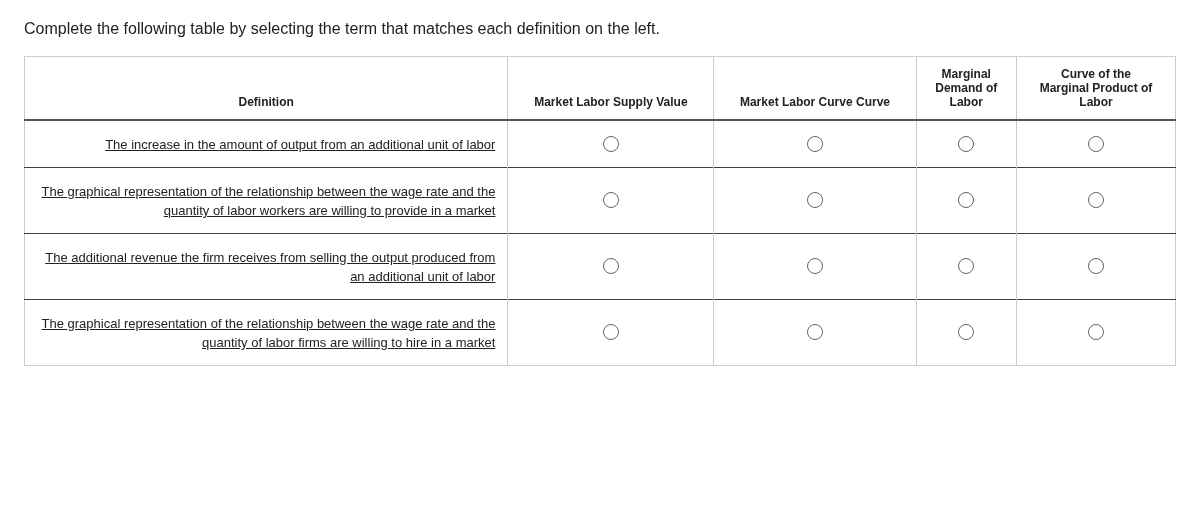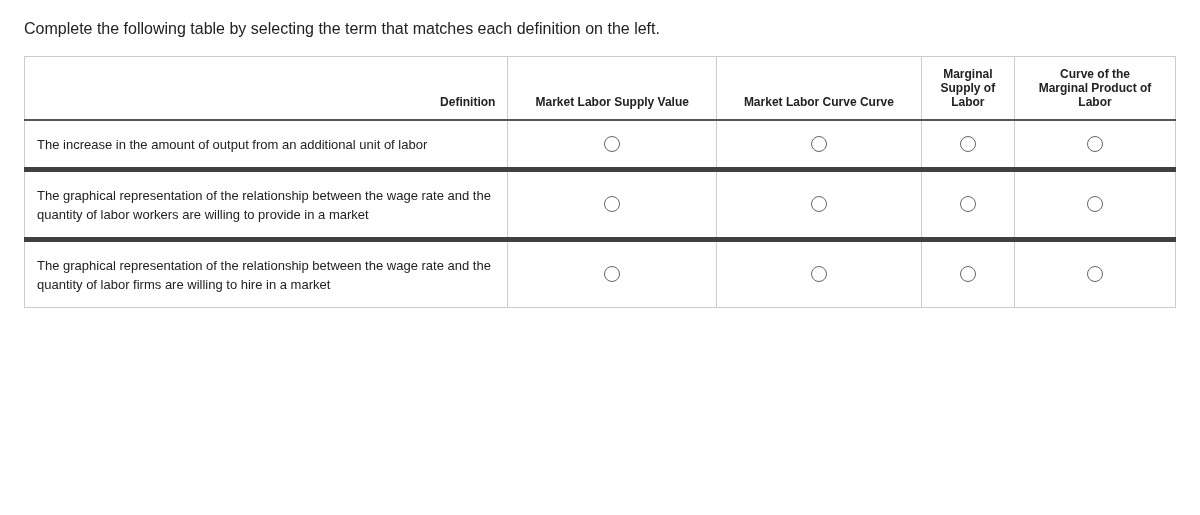--- a/index.html
+++ b/index.html
@@ -30,37 +30,38 @@
     }
     th {
       padding: 10px 12px;
       text-align: center;
       font-weight: bold;
       font-size: 12px;
       vertical-align: bottom;
       border-left: 1px solid #ccc;
     }
     th.definition-header {
-      text-align: right;
+      text-align: center;
       border-left: none;
       width: 42%;
     }
     td {
       padding: 12px 12px;
       vertical-align: middle;
-      border-top: 5px solid #404040;
+      border-top: 1px solid #404040;
       border-left: 1px solid #ccc;
       text-align: center;
     }
     td.definition-cell {
-      text-align: left;
+      text-align: right;
       border-left: none;
       vertical-align: top;
       padding-top: 14px;
       line-height: 1.5;
+      text-decoration: underline;
     }
     tr:first-child td {
       border-top: none;
     }
     .radio-circle {
       display: inline-block;
       width: 16px;
       height: 16px;
       border-radius: 50%;
       border: 1.5px solid #666;
@@ -79,21 +80,21 @@
     <tr>
       <th class="definition-header">Definition</th>
       <th>
         <span>Market Labor Supply Value</span>
       </th>
       <th>
         <span>Market Labor Curve Curve</span>
       </th>
       <th>
         <span>Marginal</span><br>
-        <span>Supply of</span><br>
+        <span>Demand of</span><br>
         <span>Labor</span>
       </th>
       <th>
         <span>Curve of the</span><br>
         <span>Marginal Product of</span><br>
         <span>Labor</span>
       </th>
     </tr>
   </thead>
   <tbody id="table-body">
@@ -105,20 +106,27 @@
         <td><span class="radio-circle"></span></td>
       </tr>
       <tr>
         <td class="definition-cell">The graphical representation of the relationship between the wage rate and the quantity of labor workers are willing to provide in a market</td>
         <td><span class="radio-circle"></span></td>
         <td><span class="radio-circle"></span></td>
         <td><span class="radio-circle"></span></td>
         <td><span class="radio-circle"></span></td>
       </tr>
       <tr>
+        <td class="definition-cell">The additional revenue the firm receives from selling the output produced from an additional unit of labor</td>
+        <td><span class="radio-circle"></span></td>
+        <td><span class="radio-circle"></span></td>
+        <td><span class="radio-circle"></span></td>
+        <td><span class="radio-circle"></span></td>
+      </tr>
+      <tr>
         <td class="definition-cell">The graphical representation of the relationship between the wage rate and the quantity of labor firms are willing to hire in a market</td>
         <td><span class="radio-circle"></span></td>
         <td><span class="radio-circle"></span></td>
         <td><span class="radio-circle"></span></td>
         <td><span class="radio-circle"></span></td>
       </tr>
     </tbody>
 </table>
 
 </body></html>

